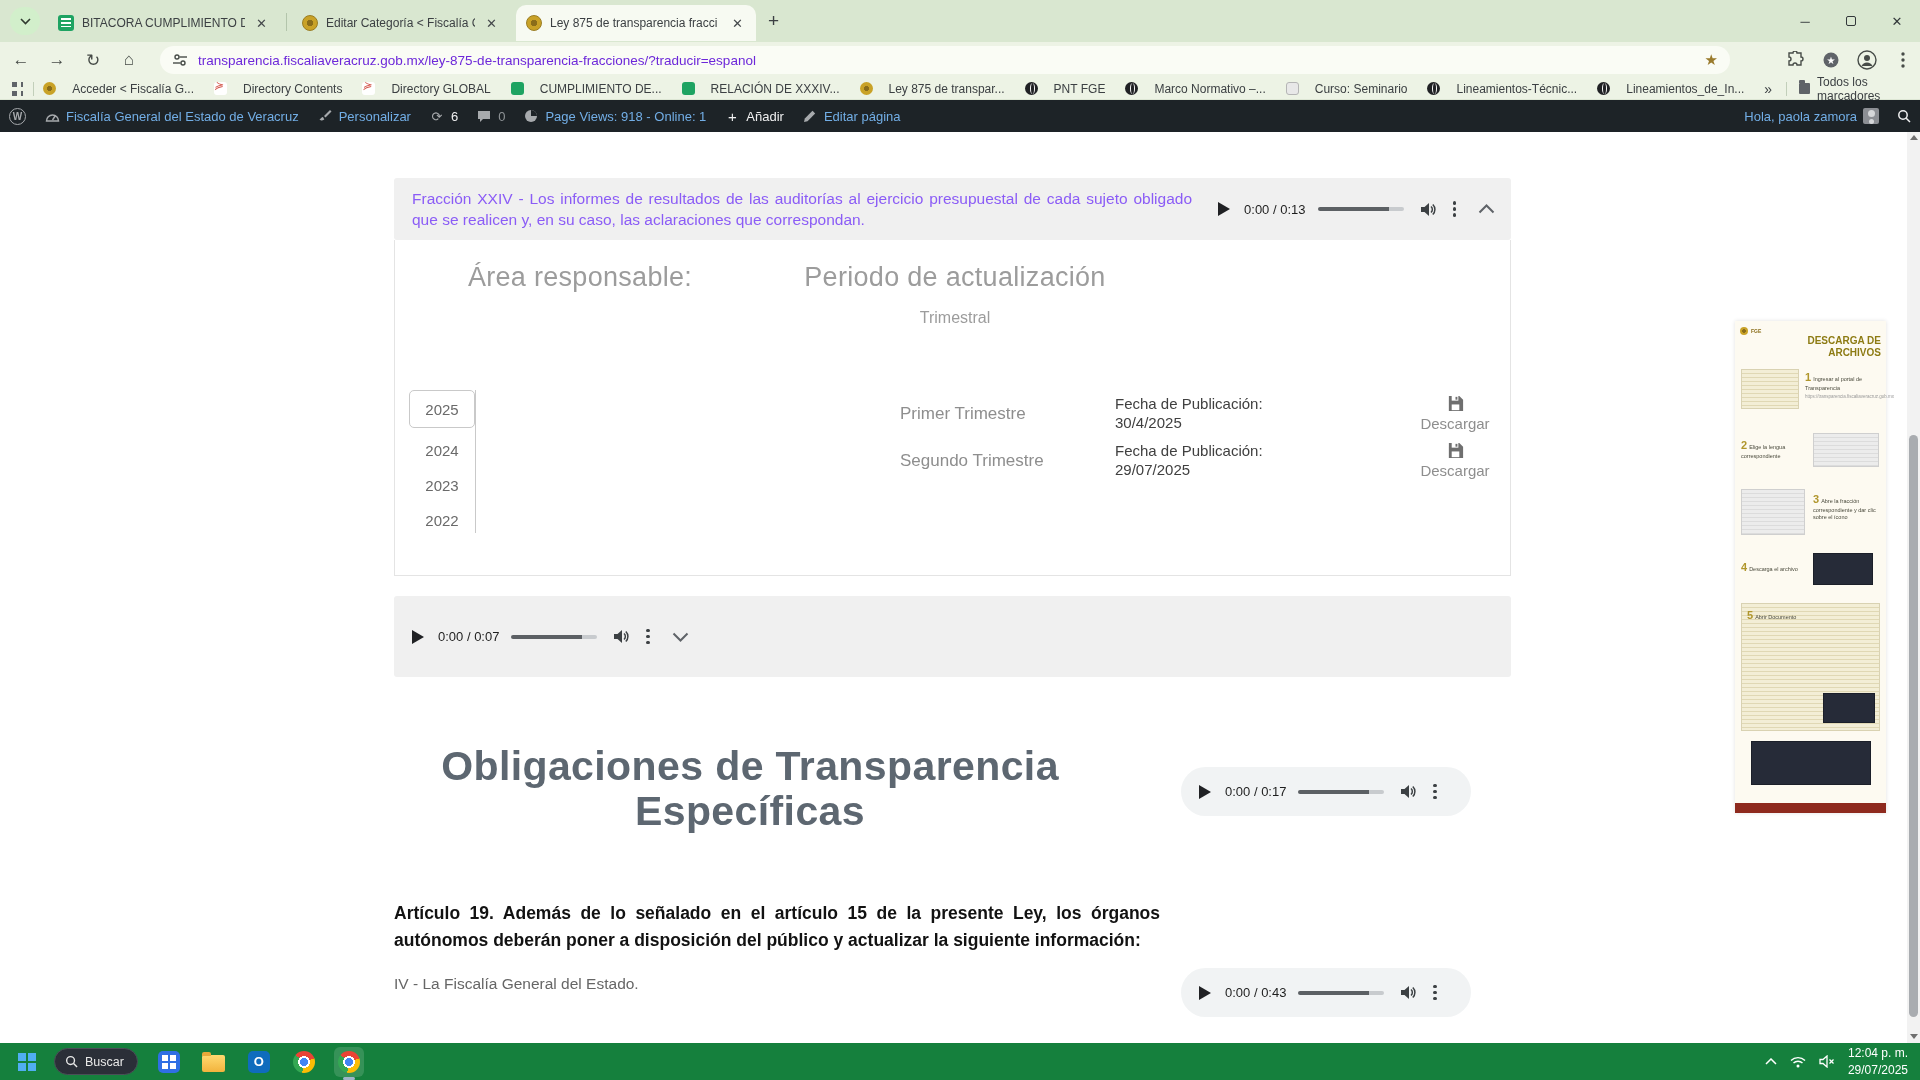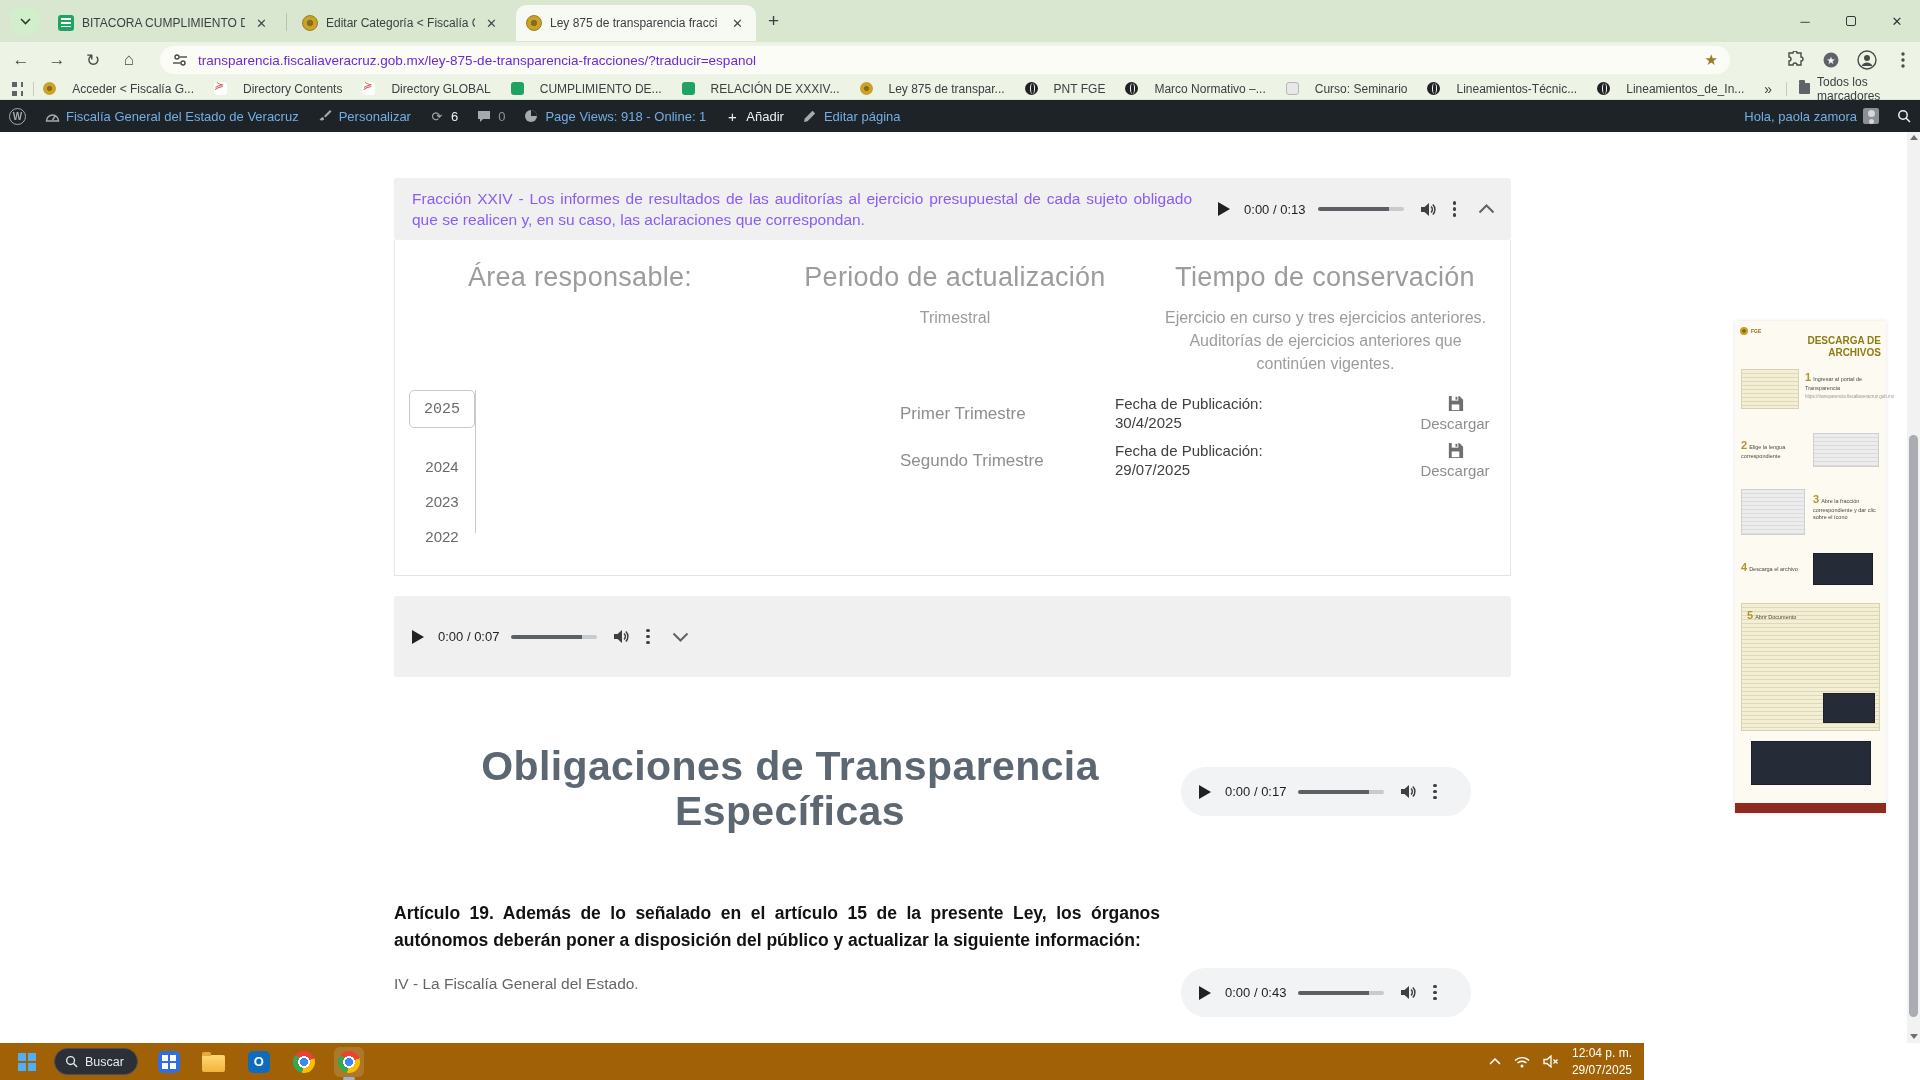--- a/index.html
+++ b/index.html
@@ -92,30 +92,30 @@
   .panel { position:absolute; left:394px; top:108px; width:1117px; height:336px; background:#fff; border:1px solid #e4e4e4; border-top:none; }
   .cols { display:flex; padding-top:22px; }
   .col { text-align:center; }
   .col.c1 { width:370px; } .col.c2 { width:380px; } .col.c3 { width:360px; }
   .col-h { font-size:27px; color:#9c9c9c; font-weight:500; letter-spacing:0.3px; }
   .col-v { font-size:16px; color:#9c9c9c; margin-top:13px; line-height:1.45; }
   .col.c3 .col-v { width:345px; margin-left:8px; }
 
   .years { position:absolute; left:14px; top:150px; width:66px; }
   .year { height:35px; display:flex; align-items:center; justify-content:center; font-size:15px; color:#6a6a6a; cursor:pointer; }
-  .year.active { border:1px solid #c9c9c9; border-radius:5px; background:#fff; height:38px; margin-bottom:21px;font-family:Liberation Mono, monospace; }
+  .year.active { border:1px solid #c9c9c9; border-radius:5px; background:#fff; height:38px; margin-bottom:5px; }
   .year-line { position:absolute; left:80px; top:150px; width:1px; height:143px; background:#c9c9c9; }
 
   .trirows { position:absolute; left:505px; top:150px; }
   .trirow { display:grid; grid-template-columns:215px 265px 150px; align-items:center; height:47px; }
   .tri-label { font-size:17px; color:#8e8e8e; }
   .tri-fecha { font-size:15px; color:#404040; line-height:1.25; }
   .tri-dl { text-align:center; font-size:15px; color:#8e8e8e; cursor:pointer; line-height:1.2; }
 
-  .big-heading { position:absolute; left:430px; top:612px; width:720px; text-align:center; font-size:41px; font-weight:700; color:#5d6771; line-height:1.1; letter-spacing:0.4px; }
+  .big-heading { position:absolute; left:390px; top:612px; width:720px; text-align:center; font-size:41px; font-weight:700; color:#5d6771; line-height:1.1; letter-spacing:0.4px; }
   .article { position:absolute; left:394px; top:768px; width:766px; font-size:17.5px; font-weight:700; color:#121212; text-align:justify; line-height:1.55; }
   .item-iv { position:absolute; left:394px; top:843px; font-size:15.5px; color:#666; }
 
   
   .flyer { position:absolute; left:1735px; top:189px; width:151px; height:492px; background:#fdfaf1; box-shadow:0 0 4px rgba(0,0,0,0.12); font-family:"Liberation Sans", sans-serif; }
   .fl-logo { position:absolute; left:5px; top:6px; display:flex; gap:3px; align-items:center; font-size:5px; font-weight:700; color:#8a6d1a; }
   .fl-logo i { width:8px; height:8px; border-radius:50%; background:radial-gradient(circle,#8a6d1a 0 30%, #c9a227 30% 100%); display:inline-block; }
   .fl-title { position:absolute; right:5px; top:14px; text-align:right; font-size:10px; font-weight:700; color:#8d7b13; line-height:1.15; }
   .fl-step { position:absolute; font-size:5.5px; color:#4a4a3c; line-height:1.25; }
   .fl-num { font-size:11px; font-weight:700; color:#b0962c; margin-right:2px; }
@@ -126,21 +126,21 @@
   .thumb.dark { background:#262b38; border-color:#1b1f29; }
   .fl-redbar { position:absolute; left:0; bottom:0; width:151px; height:10px; background:#8e2a1e; }
 
   
   .scrollbar { position:absolute; right:0; top:0; width:13px; height:911px; background:#f2f2f2; }
   .sb-up { position:absolute; top:3px; left:3px; width:0; height:0; border-left:4px solid transparent; border-right:4px solid transparent; border-bottom:5px solid #6f6f6f; cursor:pointer; }
   .sb-down { position:absolute; bottom:4px; left:3px; width:0; height:0; border-left:4px solid transparent; border-right:4px solid transparent; border-top:5px solid #6f6f6f; cursor:pointer; }
   .sb-thumb { position:absolute; top:303px; left:2px; width:9px; height:582px; border-radius:5px; background:#a9acb0; cursor:pointer; }
 
   
-  .taskbar { position:absolute; left:0; top:1043px; width:1644px; height:37px; background:#a16207; display:flex; align-items:center; color:#fff; }
+  .taskbar { position:absolute; left:0; top:1043px; width:1920px; height:37px; background:#15803d; display:flex; align-items:center; color:#fff; }
   .tb-start { margin-left:14px; width:26px; height:26px; display:flex; align-items:center; justify-content:center; cursor:pointer; }
   .tb-start i { width:18px; height:18px; background:
      linear-gradient(#50aef2 0 0) 0 0/8px 8px no-repeat, linear-gradient(#50aef2 0 0) 10px 0/8px 8px no-repeat,
      linear-gradient(#50aef2 0 0) 0 10px/8px 8px no-repeat, linear-gradient(#50aef2 0 0) 10px 10px/8px 8px no-repeat; }
   .tb-search { margin-left:14px; height:27px; border-radius:14px; background:#2b2f38; border:1px solid #4a4e57; display:flex; align-items:center; padding:0 13px 0 10px; gap:7px; font-size:12.5px; color:#e9e9e9; cursor:pointer; }
   .tb-icons { display:flex; align-items:center; gap:15px; margin-left:16px; }
   .tb-app { width:30px; height:30px; display:flex; align-items:center; justify-content:center; border-radius:6px; cursor:pointer; position:relative; }
   .tb-app.active { background:rgba(255,255,255,0.14); }
   .tb-app.active::after { content:""; position:absolute; bottom:-3px; left:9px; width:12px; height:3px; border-radius:2px; background:#9fb4c7; }
   .ic-grid { width:22px; height:22px; border-radius:5px; background:#2f6fe4; position:relative; }
@@ -395,24 +395,20 @@
 
     <div class="panel">
       <div class="cols">
         <div class="col c1">
           <div class="col-h">Área responsable:</div>
         </div>
         <div class="col c2">
           <div class="col-h">Periodo de actualización</div>
           <div class="col-v">Trimestral</div>
         </div>
-        <div class="col c3">
-          <div class="col-h">Tiempo de conservación</div>
-          <div class="col-v">Ejercicio en curso y tres ejercicios anteriores. Auditorías de ejercicios anteriores que continúen vigentes.</div>
-        </div>
       </div>
       <div class="years">
         <div class="year active">2025</div>
         <div class="year">2024</div>
         <div class="year">2023</div>
         <div class="year">2022</div>
       </div>
       <div class="year-line"></div>
       <div class="trirows">
         <div class="trirow">

